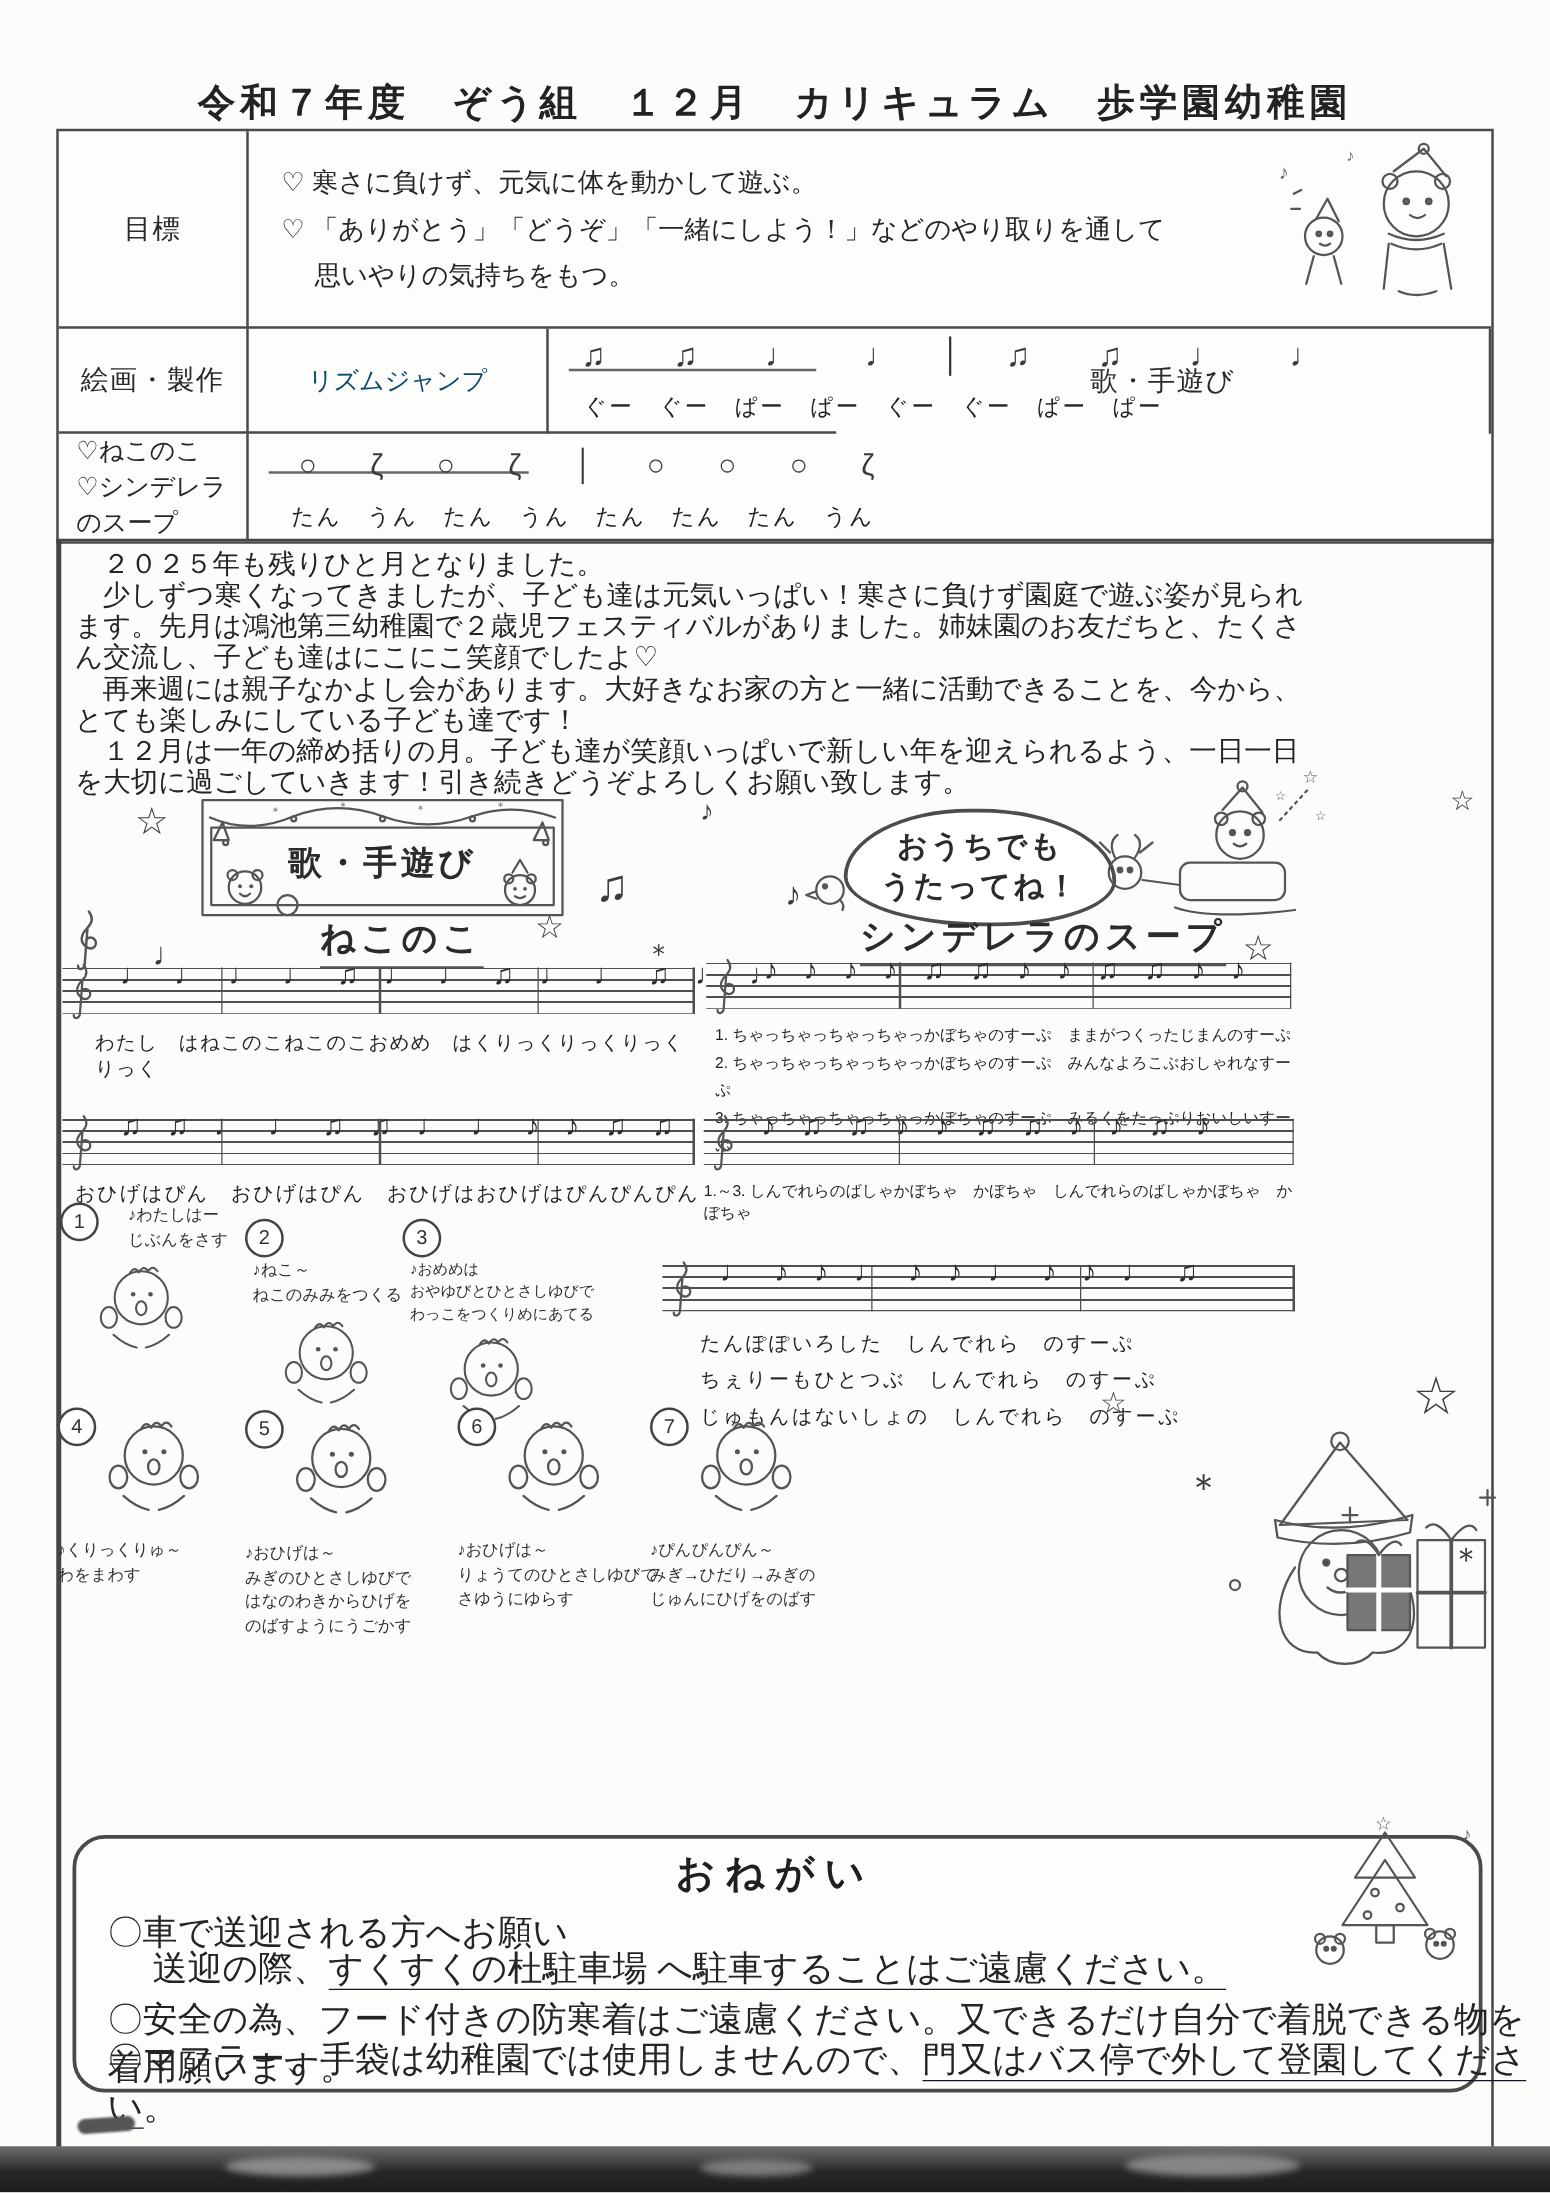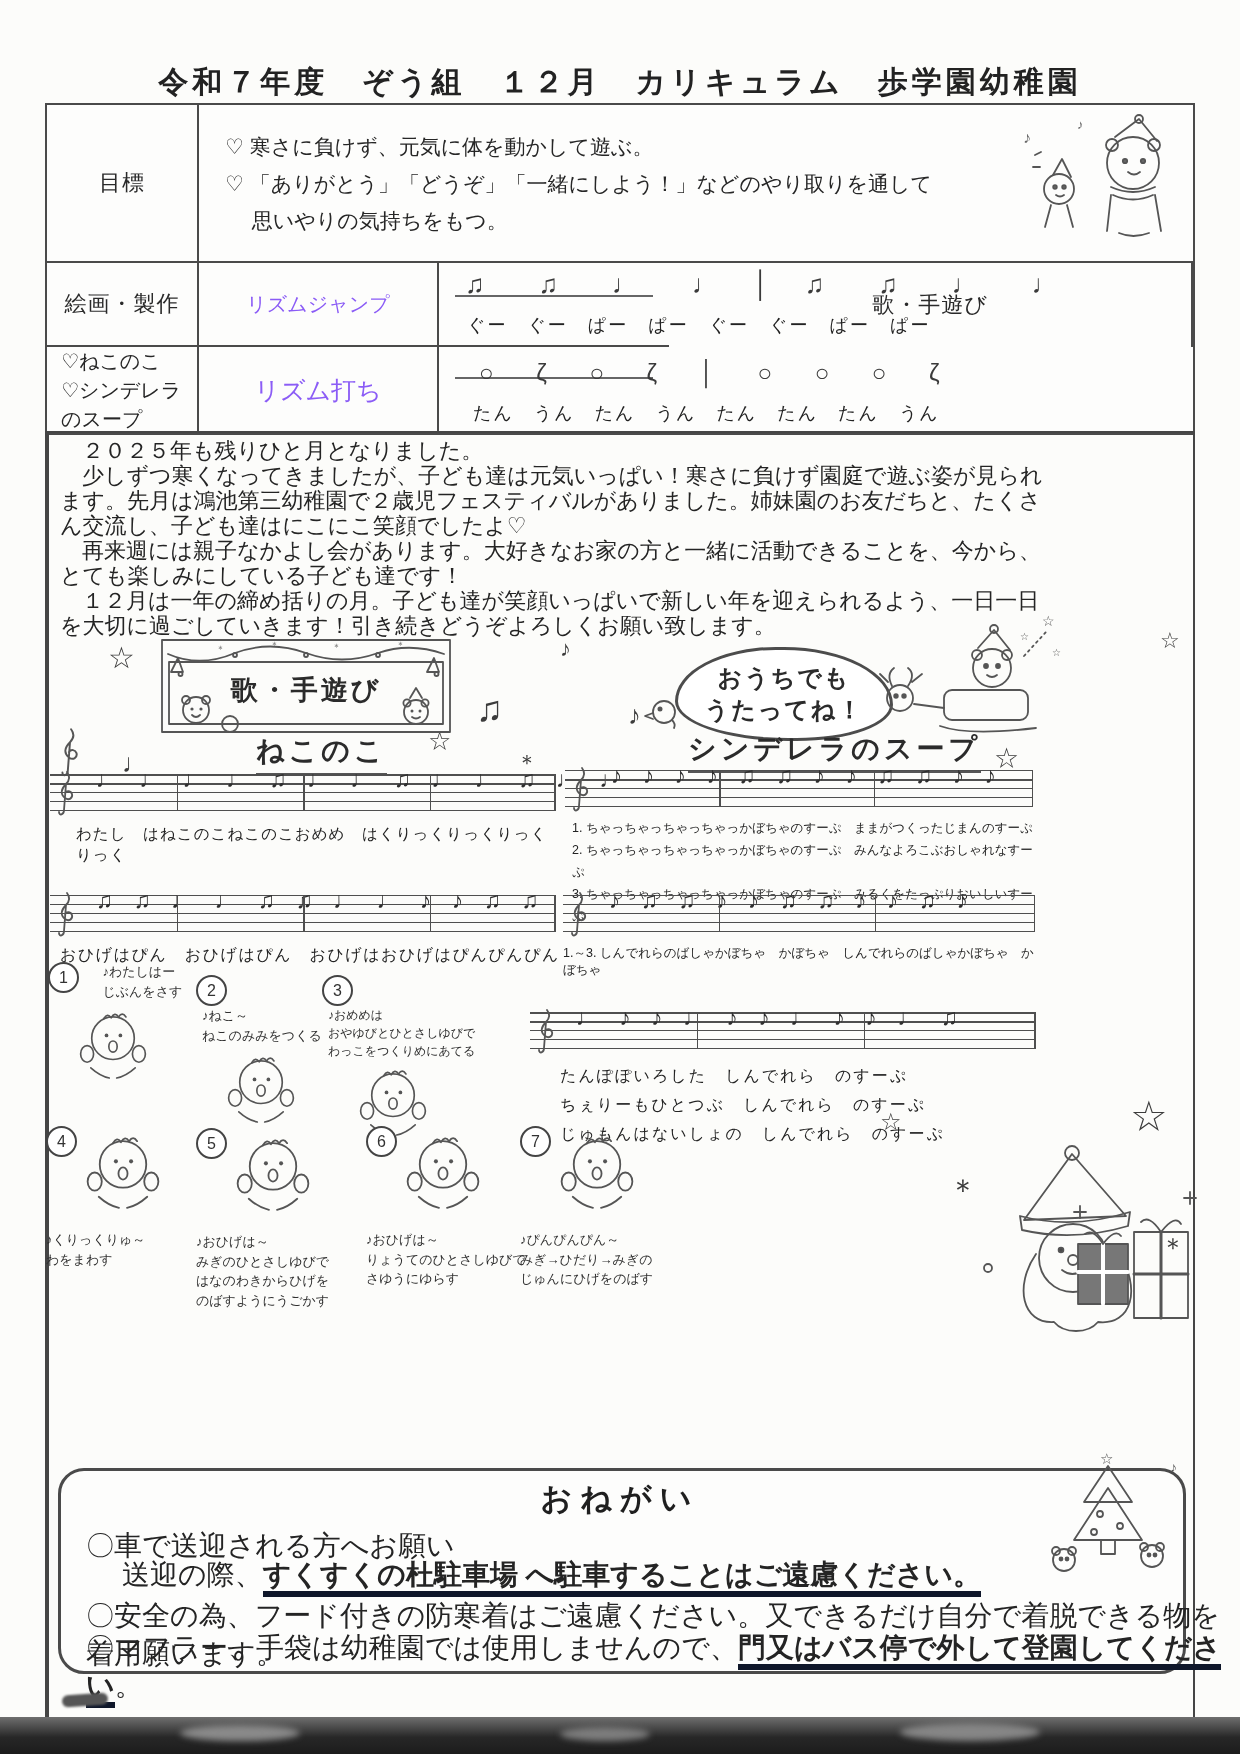--- a/index.html
+++ b/index.html
@@ -10,21 +10,21 @@
   
   .doc-title{left:0;top:62px;width:100%;text-align:center;font-size:30px;font-weight:bold;letter-spacing:4px;color:#222;}
   
   .top-table{left:45px;top:103px;width:1150px;display:grid;grid-template-columns:152px 240px 230px 1fr;grid-template-rows:158px 84px 86px;border:2.5px solid #4a4a4a;box-sizing:border-box;background:#fdfdfc;}
   .cell{border-right:2px solid #4a4a4a;border-bottom:2px solid #4a4a4a;box-sizing:border-box;position:relative;}
   .cell.last-col{border-right:none;}
   .cell.last-row{border-bottom:none;}
   .label-cell{display:flex;align-items:center;justify-content:center;font-size:22px;letter-spacing:1px;color:#2a2a2a;text-align:center;}
   .goal-cell{grid-column:2 / 5;padding:24px 20px 10px 26px;font-size:21px;line-height:1.75;color:#262626;}
   .content-cell{display:flex;align-items:center;padding-left:14px;font-size:20px;color:#262626;line-height:1.45;}
-  .activity-cell{display:flex;align-items:center;justify-content:center;font-size:20px;color:#8b5cf6;text-align:right;}
+  .activity-cell{display:flex;align-items:center;justify-content:center;font-size:20px;color:#0c4a6e;text-align:right;}
   .rline{position:absolute;left:16px;right:16px;height:2px;background:#666;}
   .rnotes{position:absolute;color:#3a3a3a;white-space:nowrap;}
   .rsyl{position:absolute;color:#222;white-space:nowrap;font-size:18px;letter-spacing:2px;}
   
   .main-box{left:45px;top:431px;width:1150px;height:1299px;border:2.5px solid #454545;border-left-width:4px;box-sizing:border-box;}
   .greeting{left:60px;top:438px;width:1124px;font-size:22px;line-height:25px;color:#242424;}
   
   .banner{left:160px;top:638px;width:292px;height:96px;}
   .banner-text{position:absolute;left:0;top:34px;width:100%;text-align:center;font-size:27px;font-weight:bold;letter-spacing:3px;color:#2b2b2b;}
   .song-head{font-size:28px;font-weight:bold;letter-spacing:4px;color:#2b2b2b;border-bottom:2.5px solid #555;padding-bottom:3px;}
@@ -37,21 +37,21 @@
   .staff .clef{position:absolute;left:6px;top:-5px;}
   .lyric{color:#232323;}
   
   .gesture{color:#2f2f2f;}
   .gnum{display:inline-block;width:27px;height:27px;line-height:27px;border:2px solid #444;border-radius:50%;text-align:center;font-size:16px;color:#333;vertical-align:top;background:#fff;}
   .gcap{font-size:13px;line-height:1.5;color:#2f2f2f;}
   
   .onegai-box{left:58px;top:1468px;width:1128px;height:206px;border:3px solid #4a4a4a;border-radius:26px;box-sizing:border-box;background:#fdfdfc;}
   .onegai-title{left:0;top:1478px;width:1240px;text-align:center;font-size:31px;font-weight:bold;letter-spacing:8px;color:#1f1f1f;}
   .oline{font-size:28px;color:#242424;}
-  .u{border-bottom:6px solid #0f172a;padding-bottom:1px;font-weight:bold;}
+  .u{border-bottom:1px solid #0f172a;padding-bottom:1px;}
   
   .scan-band{left:0;top:1717px;width:1240px;height:37px;background:linear-gradient(#6f6f6f,#272727 55%,#1c1c1c);}
   .scan-blob{position:absolute;border-radius:50%;filter:blur(3px);}
   svg{overflow:visible;}
   .doodle{stroke:#555;fill:none;stroke-width:1.8;stroke-linecap:round;stroke-linejoin:round;}
 </style>
 </head>
 <body>
 
 <svg width="0" height="0" style="position:absolute">
@@ -109,21 +109,20 @@
     <div class="cell activity-cell">リズムジャンプ</div>
     <div class="cell last-col">
       <div class="rline" style="top:32px"></div>
       <span class="rnotes" style="top:4px;left:26px;font-size:26px;letter-spacing:14px">♫　♫　♩　♩ │ ♫　♫　♩　♩</span>
       <span class="rsyl" style="bottom:8px;left:28px">ぐー　ぐー　ぱー　ぱー　ぐー　ぐー　ぱー　ぱー</span>
     </div>
 
     <div class="cell last-row label-cell">歌・手遊び</div>
     <div class="cell last-row content-cell pre">♡ねこのこ
 ♡シンデレラのスープ</div>
-    <div class="cell last-row activity-cell" style="font-size:25px">リズム打ち</div>
     <div class="cell last-row last-col">
       <div class="rline" style="top:30px"></div>
       <span class="rnotes" style="top:12px;left:40px;font-size:24px;letter-spacing:18px">○ ζ ○ ζ │ ○ ○ ○ ζ</span>
       <span class="rsyl" style="bottom:8px;left:34px">たん　うん　たん　うん　たん　たん　たん　うん</span>
     </div>
   </div>
 
   <div class="abs main-box"></div>
 
   <div class="abs greeting pre">　２０２５年も残りひと月となりました。

